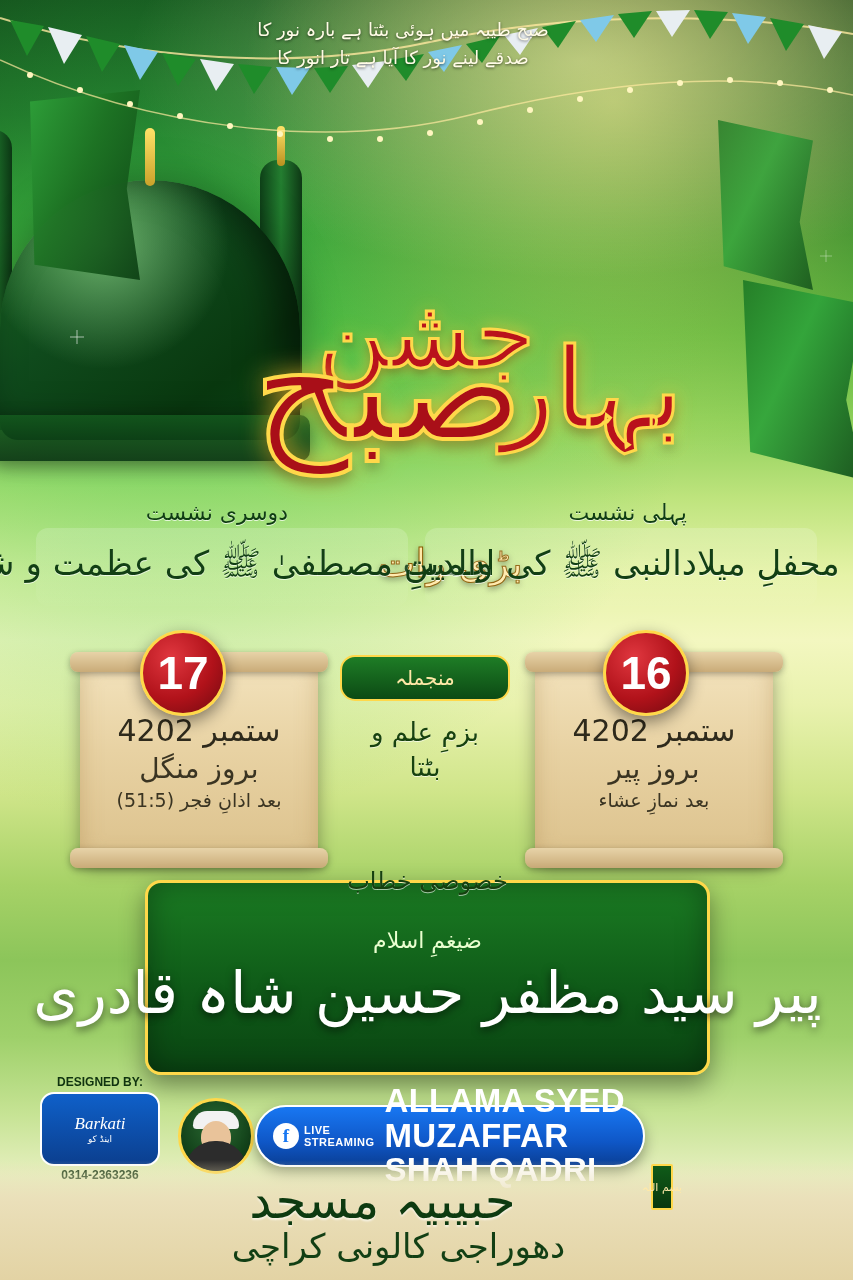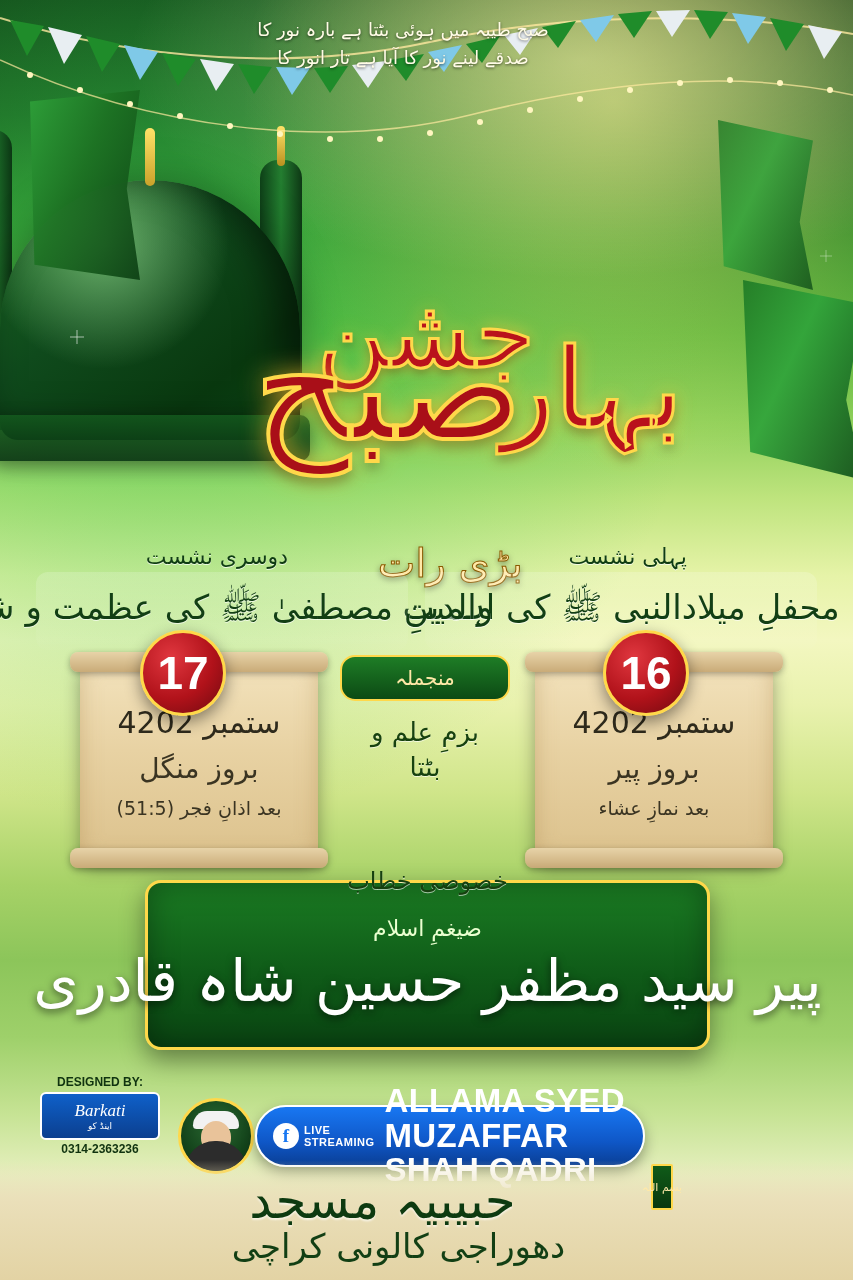--- a/index.html
+++ b/index.html
@@ -174,21 +174,20 @@
     text-shadow: 0 2px 6px rgba(0,0,0,.55);
   }
 
   
   .session {
     position: absolute; height: 78px;
     border-radius: 12px;
     background: linear-gradient(180deg, rgba(255,255,255,.18), rgba(255,255,255,.02));
     display: flex; align-items: center; justify-content: center;
     padding: 16px 14px;
-    margin-top: 44px;
   }
   .session-1 { right: 36px; top: 528px; width: 392px; }
   .session-2 { left: 36px;  top: 528px; width: 372px; }
   .session-label {
     position: absolute; top: -28px; right: 130px;
     font-size: 22px; color: #0f3d12;
     text-shadow: 0 1px 0 rgba(255,255,255,.7);
   }
   .session-2 .session-label { right: 120px; }
   .session-text {
@@ -210,21 +209,21 @@
     border-radius: 8px;
     box-shadow: 0 2px 6px rgba(0,0,0,.3);
   }
   .scroll::before { top: -8px; }
   .scroll::after { bottom: -8px; }
   .scroll-r { right: 80px; }
   .scroll-l { left: 80px; }
   .scroll-inner {
     position:absolute; inset: 22px 14px 18px 14px;
     display:flex; flex-direction:column; align-items:center; justify-content:center;
-    gap: 12px; text-align:center;
+    gap: 4px; text-align:center;
   }
   .scroll-date {
     font-size: 30px; color: #2e2a1c;
   }
   .scroll-day { font-size: 28px; color: #3a3422; }
   .scroll-time { font-size: 19px; color: #3a3422; }
 
   .date-badge {
     position: absolute; top: 630px; width: 86px; height: 86px; border-radius: 50%;
     background: radial-gradient(circle at 35% 30%, #e0373f 0%, #b1121a 55%, #6e0a10 100%);
@@ -246,21 +245,21 @@
     color:#ffe9a8; font-size: 20px;
   }
   .center-topics {
     position: absolute; left: 330px; top: 715px; width: 190px;
     text-align: center; color: #17420f; font-size: 26px; line-height: 1.35;
     text-shadow: 0 1px 0 rgba(255,255,255,.6);
   }
 
   
   .speaker-panel {
-    position: absolute; left: 145px; top: 880px; width: 565px; height: 170px;
+    position: absolute; left: 145px; top: 880px; width: 565px; height: 195px;
     background: linear-gradient(180deg,#1b7c23 0%, #0f5b18 55%, #0a4512 100%);
     border: 3px solid #ffd84a;
     border-radius: 16px;
     box-shadow: 0 10px 24px rgba(0,0,0,.4), inset 0 0 30px rgba(0,0,0,.35);
     display:flex; flex-direction:column; align-items:center; justify-content:center;
   }
   .khas-khitab {
     position:absolute; top: -16px; left: 50%; transform: translateX(-50%);
     font-size: 24px; color:#16400f;
     text-shadow: 0 1px 0 rgba(255,255,255,.6);
@@ -314,21 +313,21 @@
   }
 
   
   .designer {
     position: absolute; left: 40px; top: 1075px; width: 120px; text-align:center;
   }
   .designer-label { font-size: 12px; font-weight: bold; color:#10330f; }
   .designer-box {
     margin-top: 3px;
     background: linear-gradient(180deg,#0f60c9,#0b3f8f);
-    border: 2px solid #fff; border-radius: 6px; padding: 7px 2px;
+    border: 2px solid #fff; border-radius: 14px; padding: 20px 2px;
     color:#fff;
   }
   .designer-name { font-family:"Liberation Serif", serif; font-style:italic; font-size:17px; }
   .designer-sub { font-size: 9px; }
   .designer-phone {
     margin-top: 2px; font-size: 12px; font-weight:bold; color:#10330f;
   }
 
   
   .footer {

